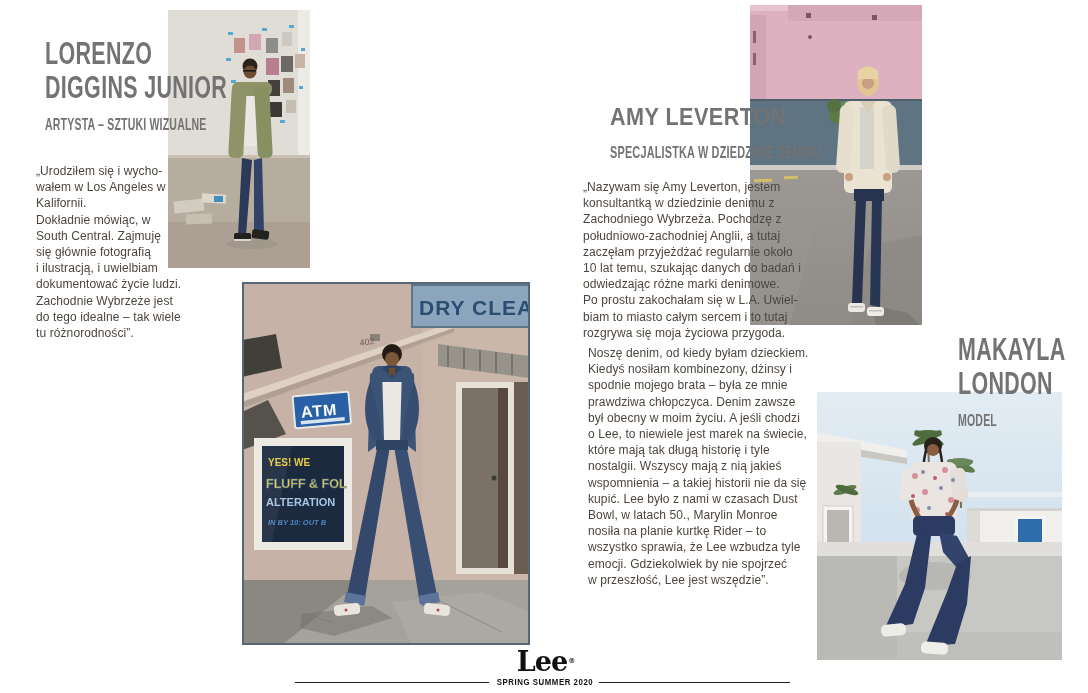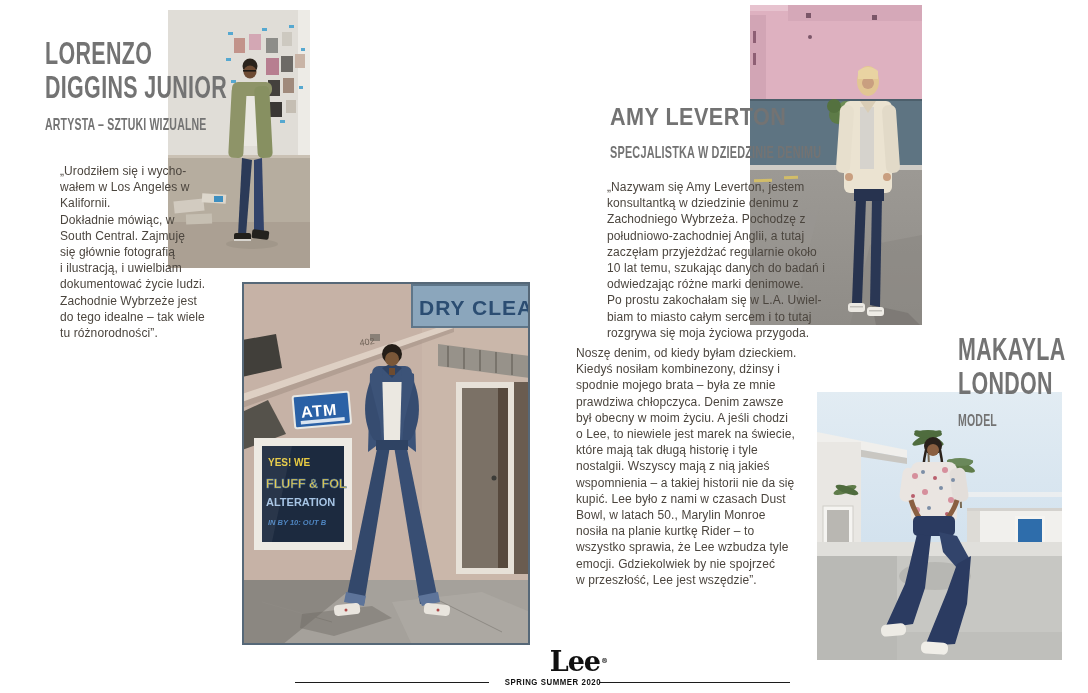--- a/index.html
+++ b/index.html
@@ -17,25 +17,25 @@
   }
   .title-sm .title-line { font-size:24px; line-height:26px; transform:scaleX(.9); }
   .subtitle {
     font-weight:700; font-size:17px; line-height:17px; letter-spacing:.3px;
     transform:scaleX(.62); transform-origin:0 50%; white-space:nowrap; margin-top:12px;
   }
   .title-sm .subtitle { margin-top:14px; transform:scaleX(.64); }
 
   .bio {
     position:absolute; z-index:4; font-size:12px; line-height:16.2px;
-    color:#4b453e; white-space:pre-line; letter-spacing:.1px;margin-left:24px;
+    color:#4b453e; white-space:pre-line; letter-spacing:.1px;
   }
 
   .rule { position:absolute; top:682px; height:1px; background:#1c1c1c; z-index:6; }
-  .brand-block { position:absolute; left:484px; top:649px; width:122px; text-align:right; color:#101010; z-index:6; }
+  .brand-block { position:absolute; left:484px; top:649px; width:122px; text-align:center; color:#101010; z-index:6; }
   .lee-logo { font-family:"DejaVu Serif", serif; font-weight:700; font-size:27px; line-height:26px; letter-spacing:-1px; }
   .reg { font-size:7px; vertical-align:top; position:relative; top:-1px; left:1px; }
   .season { font-size:8.5px; font-weight:700; letter-spacing:.6px; margin-top:2px; transform:scaleX(.92); }
 
   svg text { font-family:"Liberation Sans", sans-serif; }
 </style>
 </head>
 <body>
 
 <div class="page">
@@ -348,21 +348,21 @@
   <div class="bio" style="left:583px;top:179px;width:230px;">„Nazywam się Amy Leverton, jestem
 konsultantką w dziedzinie denimu z
 Zachodniego Wybrzeża. Pochodzę z
 południowo-zachodniej Anglii, a tutaj
 zaczęłam przyjeżdżać regularnie około
 10 lat temu, szukając danych do badań i
 odwiedzając różne marki denimowe.
 Po prostu zakochałam się w L.A. Uwiel-
 biam to miasto całym sercem i to tutaj
 rozgrywa się moja życiowa przygoda.</div>
-  <div class="bio" style="left:552px;top:345px;width:230px;">Noszę denim, od kiedy byłam dzieckiem.
+  <div class="bio" style="left:588px;top:345px;width:230px;">Noszę denim, od kiedy byłam dzieckiem.
 Kiedyś nosiłam kombinezony, dżinsy i
 spodnie mojego brata – była ze mnie
 prawdziwa chłopczyca. Denim zawsze
 był obecny w moim życiu. A jeśli chodzi
 o Lee, to niewiele jest marek na świecie,
 które mają tak długą historię i tyle
 nostalgii. Wszyscy mają z nią jakieś
 wspomnienia – a takiej historii nie da się
 kupić. Lee było z nami w czasach Dust
 Bowl, w latach 50., Marylin Monroe

